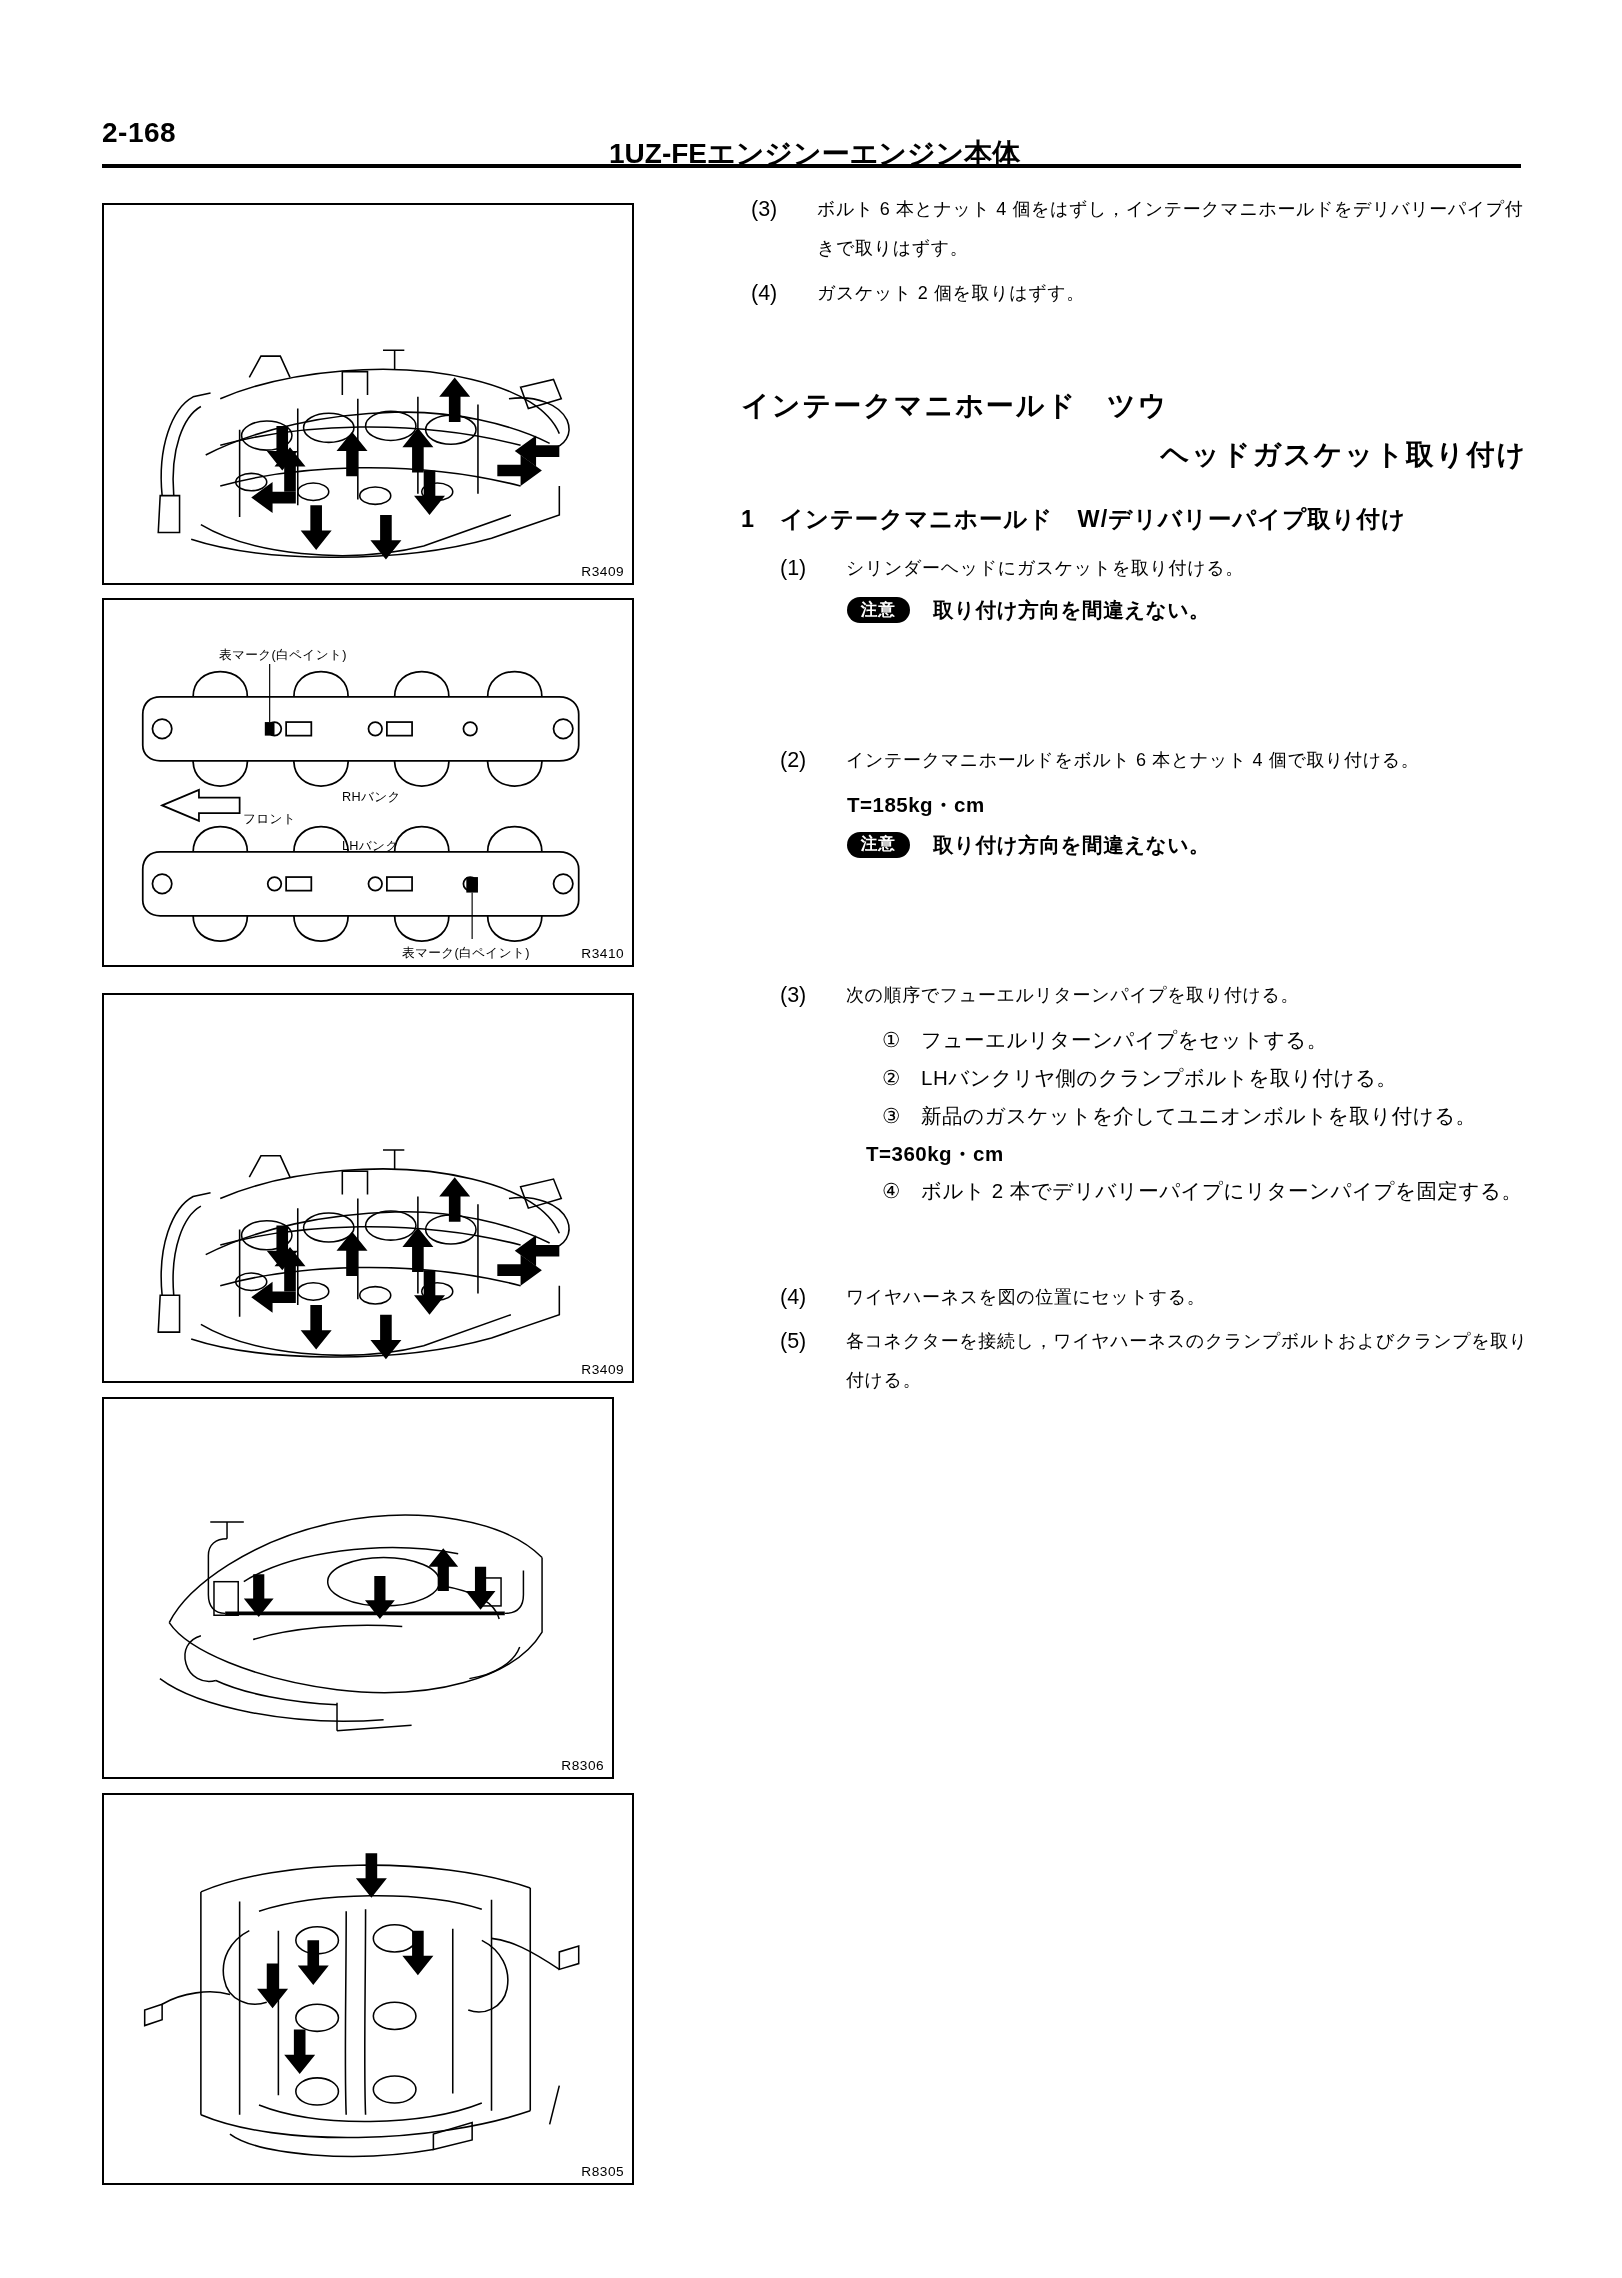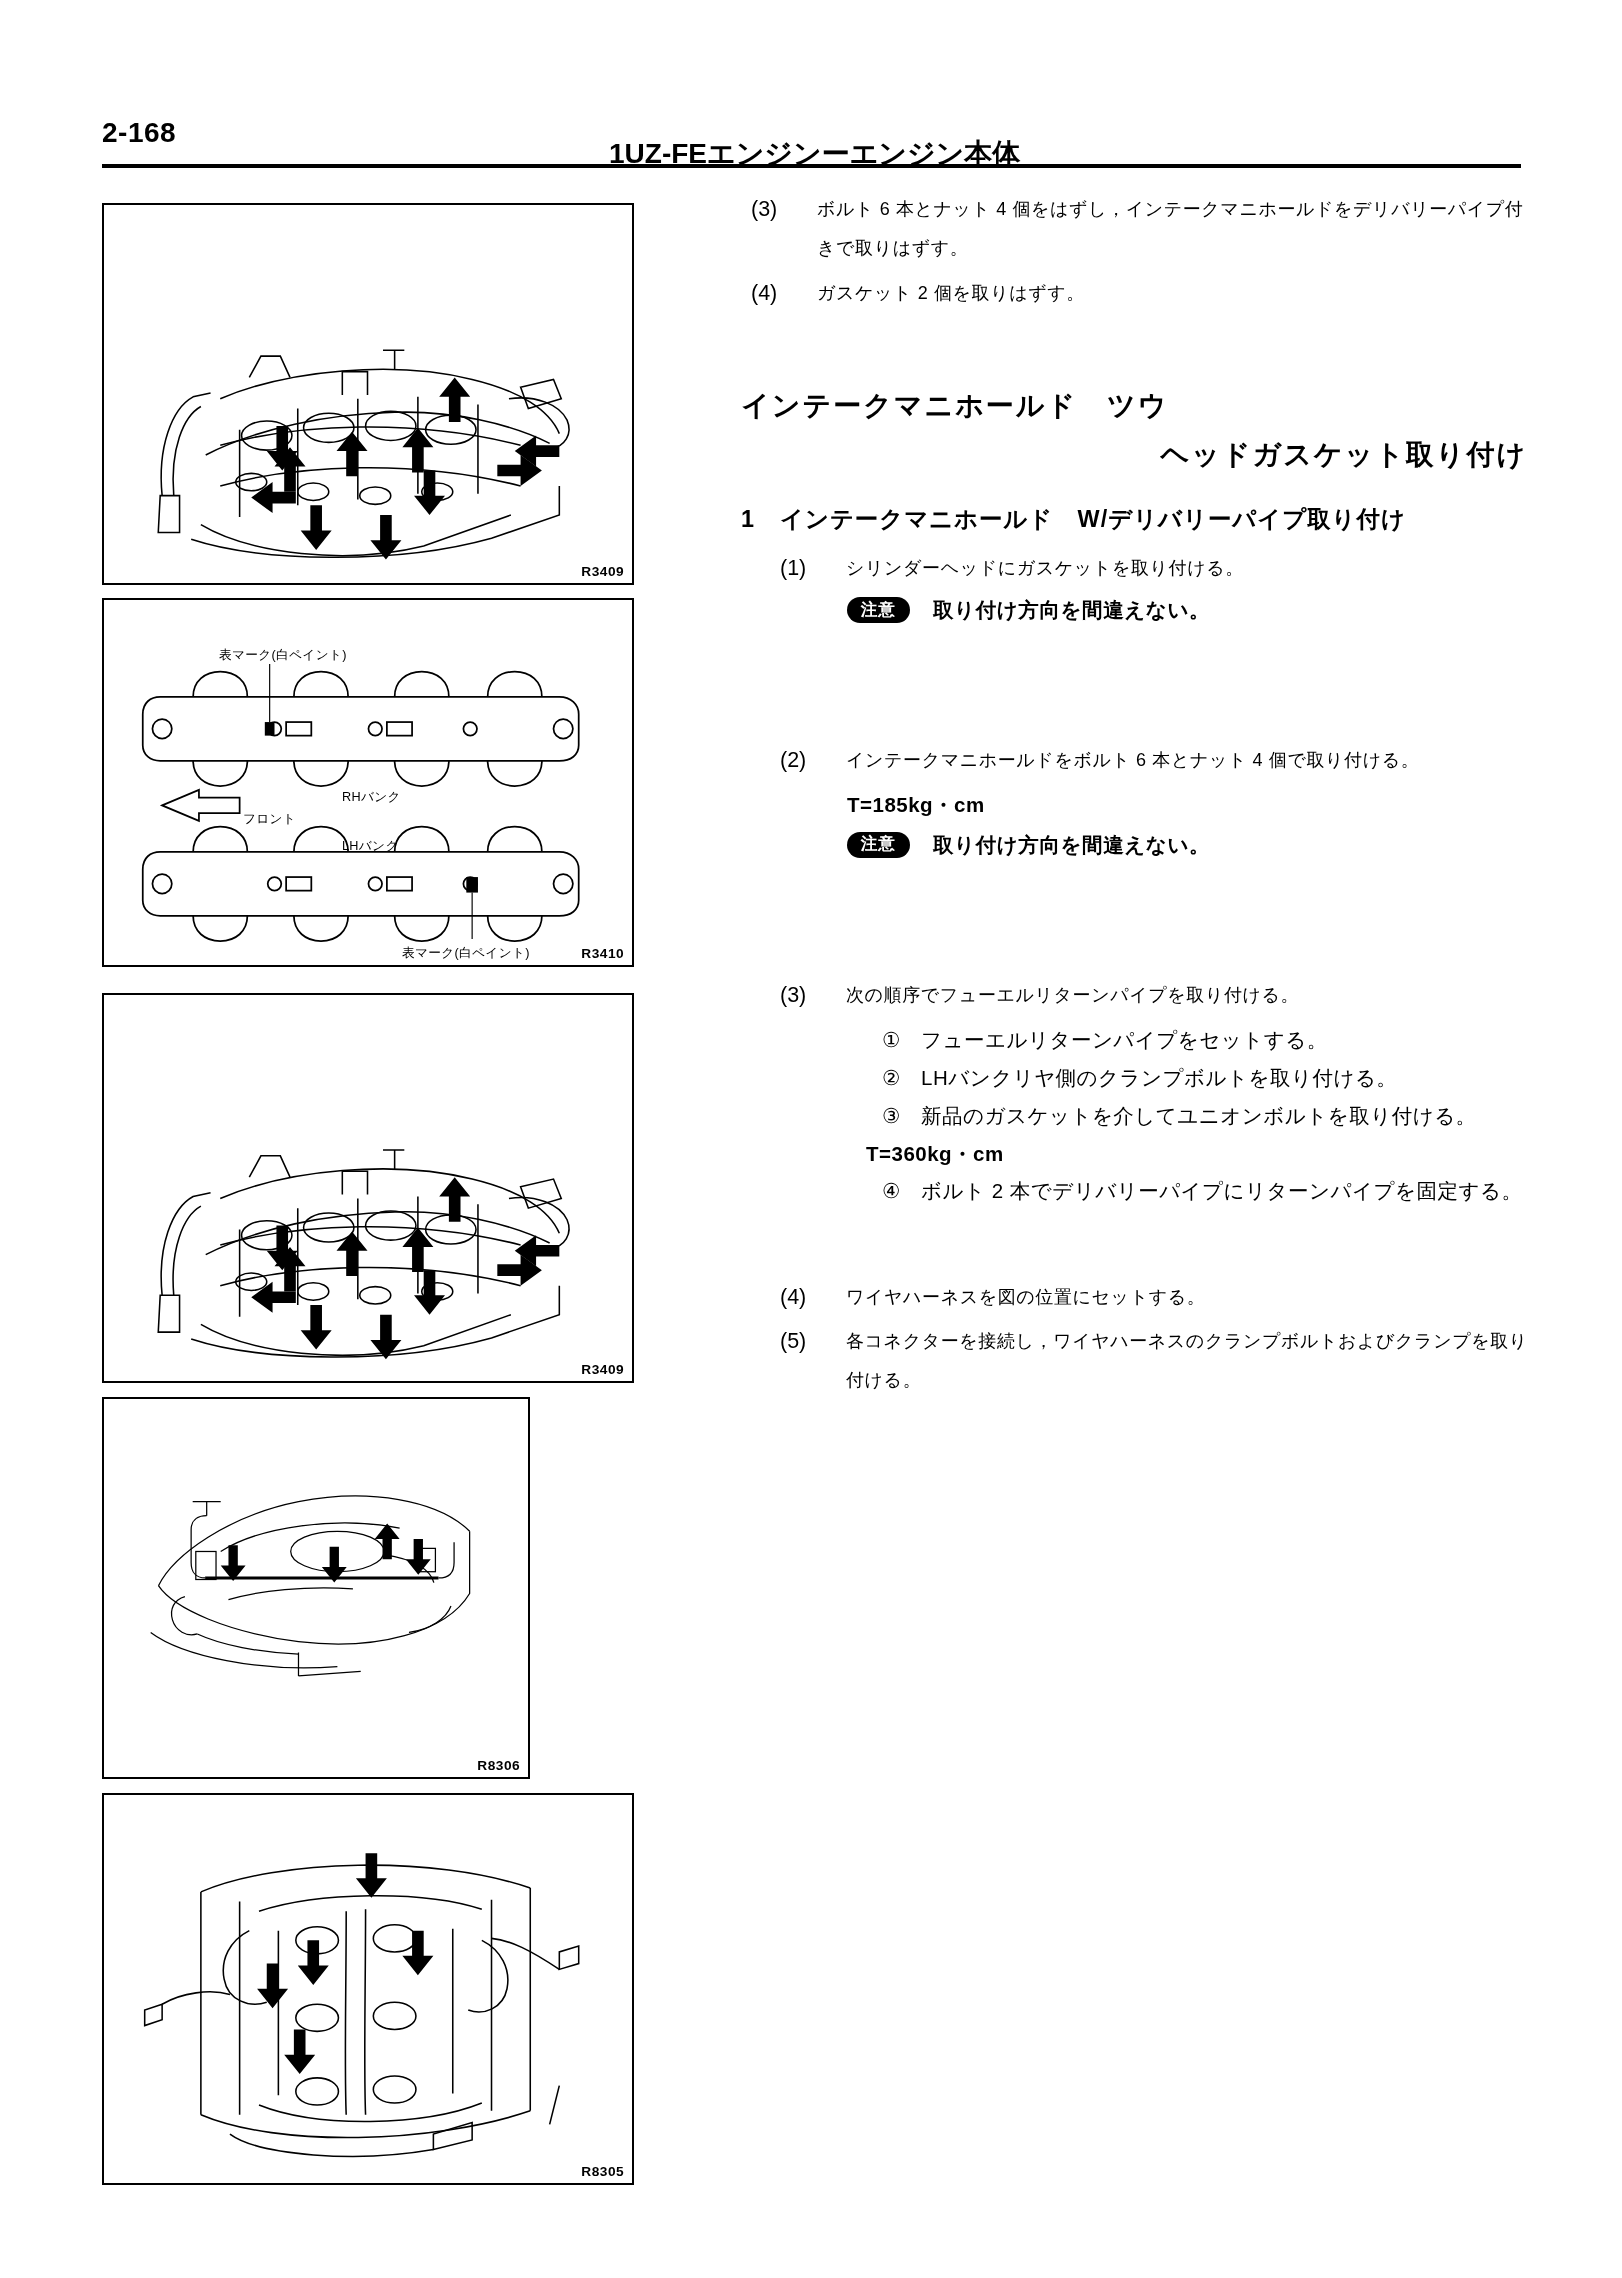--- a/index.html
+++ b/index.html
@@ -61,21 +61,21 @@
     border: 2px solid #000;
     box-sizing: border-box;
     background: #fff;
     overflow: hidden;
   }
   .fig-code {
     position: absolute;
     right: 7.8px;
     bottom: 3.9px;
     font-size: 13.7px;
-    font-weight: bold;
+    font-weight: normal;
     font-family: "Liberation Sans", sans-serif;
     letter-spacing: 0.5px;
   }
   .fig-art {
     position: absolute;
     inset: 0;
   }
 
   
   .body-col {
@@ -321,21 +321,21 @@
         <path d="M330 324 l0 -26 l-10 0 l16 -20 l16 20 l-10 0 l0 26 z" transform="rotate(180 336 304)"></path>
         <path d="M178 278 l0 -26 l-10 0 l16 -20 l16 20 l-10 0 l0 26 z" transform="rotate(180 184 258)"></path>
         <path d="M470 258 l-24 0 l0 -10 l-22 16 l22 16 l0 -10 l24 0 z"></path>
         <path d="M152 306 l24 0 l0 -10 l22 16 l-22 16 l0 -10 l-24 0 z" transform="rotate(180 175 312)"></path>
         <path d="M406 278 l24 0 l0 -10 l22 16 l-22 16 l0 -10 l-24 0 z"></path>
       </g>
     </svg>
     <div class="fig-code">R3409</div>
   </div>
 
-  <div class="figure" style="left:102px; top:1397px; width:428px; height:382px;">
+  <div class="figure" style="left:102px; top:1397px; width:512px; height:382px;">
     <svg class="fig-art" viewBox="0 0 545 392" preserveAspectRatio="none">
       <g fill="none" stroke="#000" stroke-width="1.6">
         <path d="M70 240 C90 200 160 150 250 132 C340 114 430 130 470 170"></path>
         <path d="M70 240 C90 270 160 300 250 312 C350 324 440 300 470 250 L470 170"></path>
         <path d="M150 196 C200 164 300 150 380 166"></path>
         <path d="M130 230 L430 230" stroke-width="4"></path>
         <path d="M130 230 C118 230 112 222 112 210 L112 168 C112 156 120 150 132 150"></path>
         <path d="M430 230 C444 230 450 222 450 210 L450 184"></path>
         <path d="M132 150 l0 -18 M150 132 l-36 0"></path>
         <path d="M104 254 C90 258 84 270 88 284 C92 298 106 306 120 302"></path>

